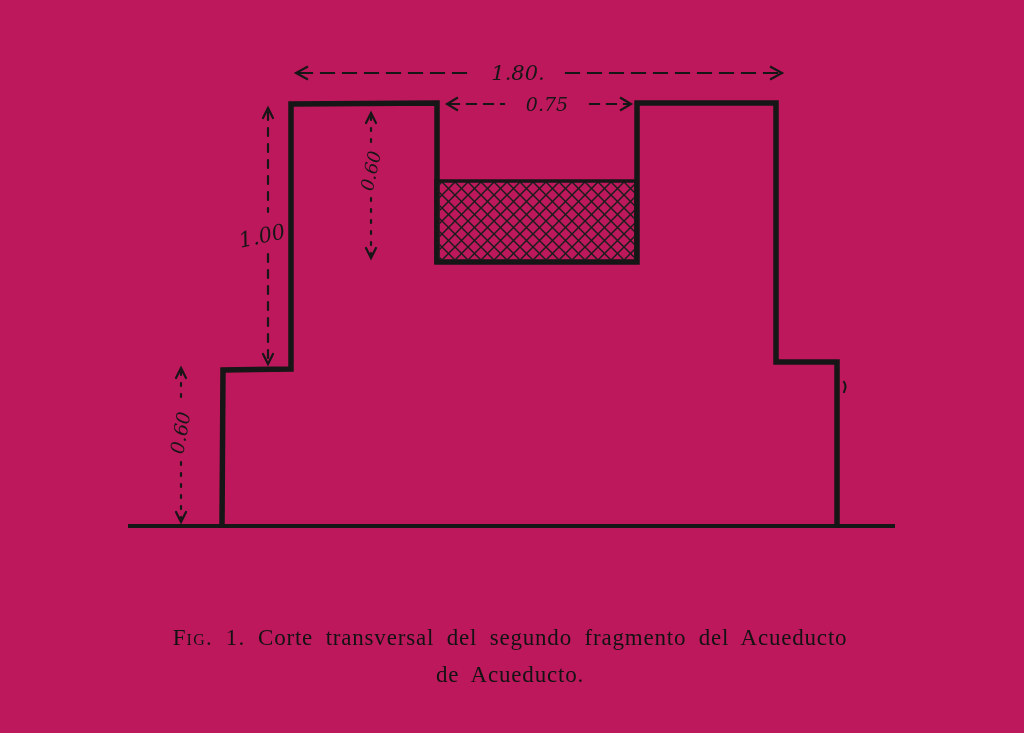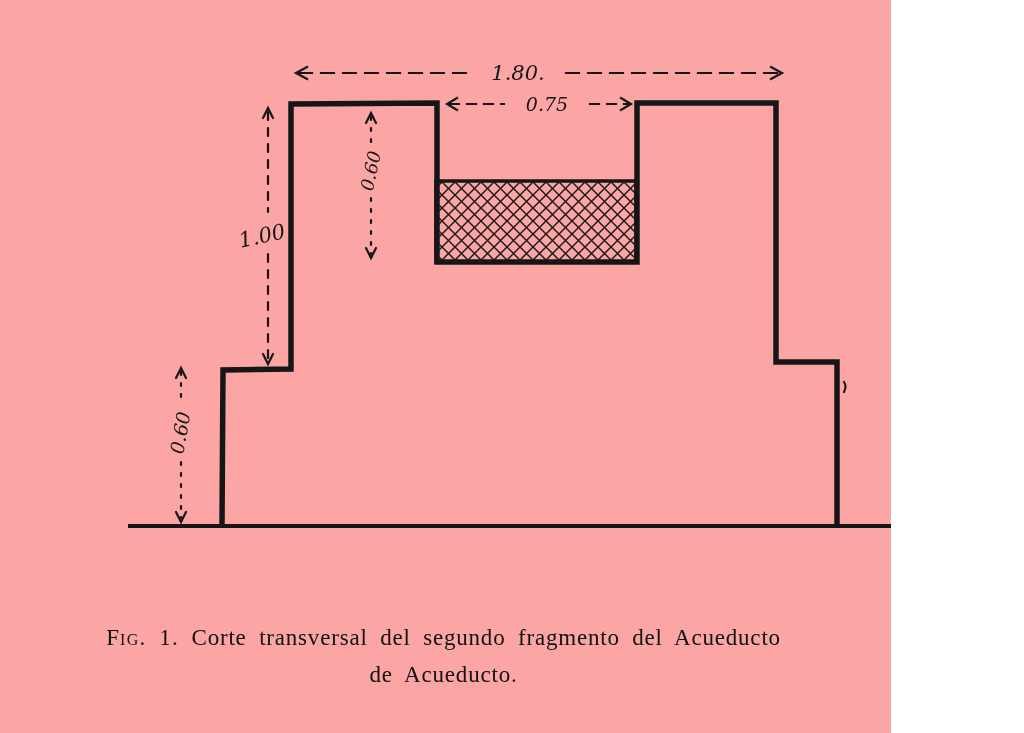--- a/index.html
+++ b/index.html
@@ -1,20 +1,20 @@
 <!DOCTYPE html>
 <html><head>
 <meta charset="utf-8">
 <style>
   html, body { margin: 0; padding: 0; }
   .page {
     position: relative;
-    width: 891px;
+    width: 1024px;
     height: 733px;
-    background: #fca5a5;
+    background: #be185d;
     overflow: hidden;
   }
   .drawing {
     position: absolute;
     top: 0;
     left: 0;
   }
   .dim-label {
     font-family: "DejaVu Serif", serif;
     font-style: italic;

